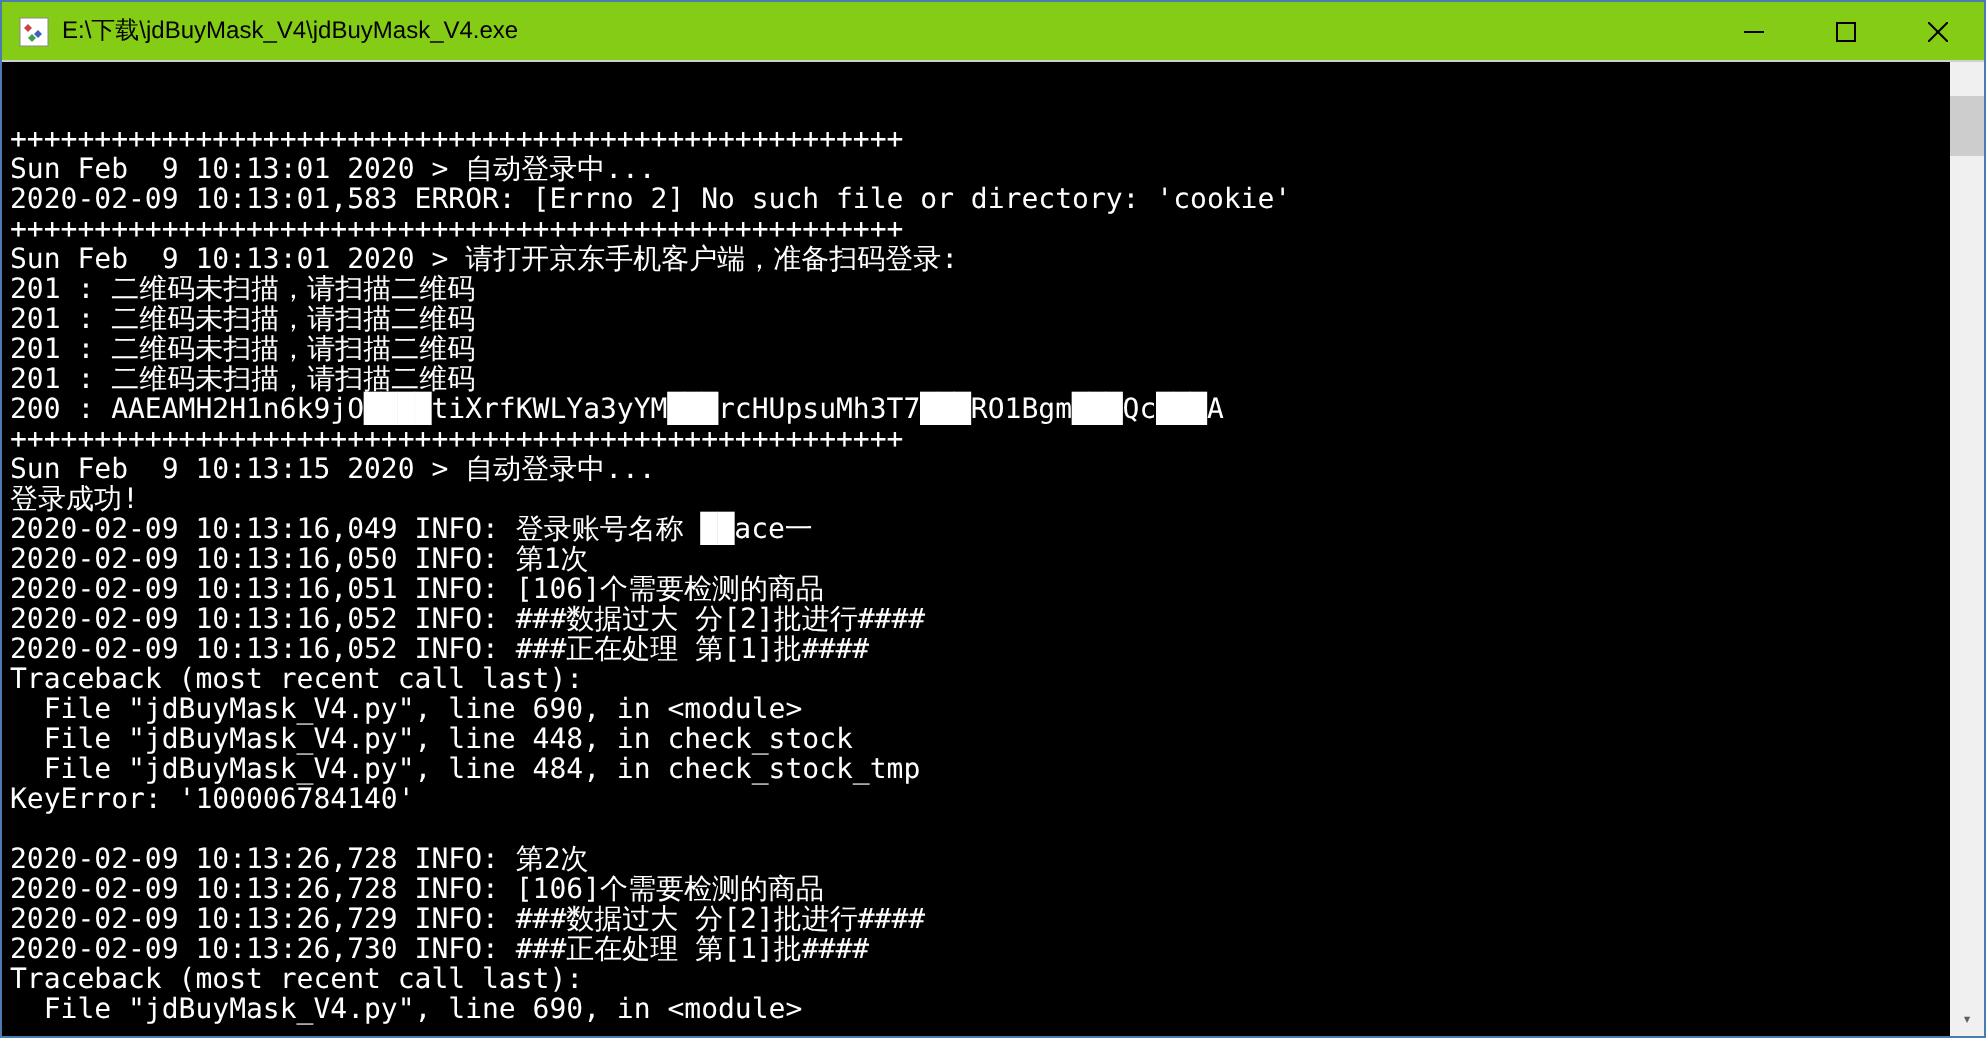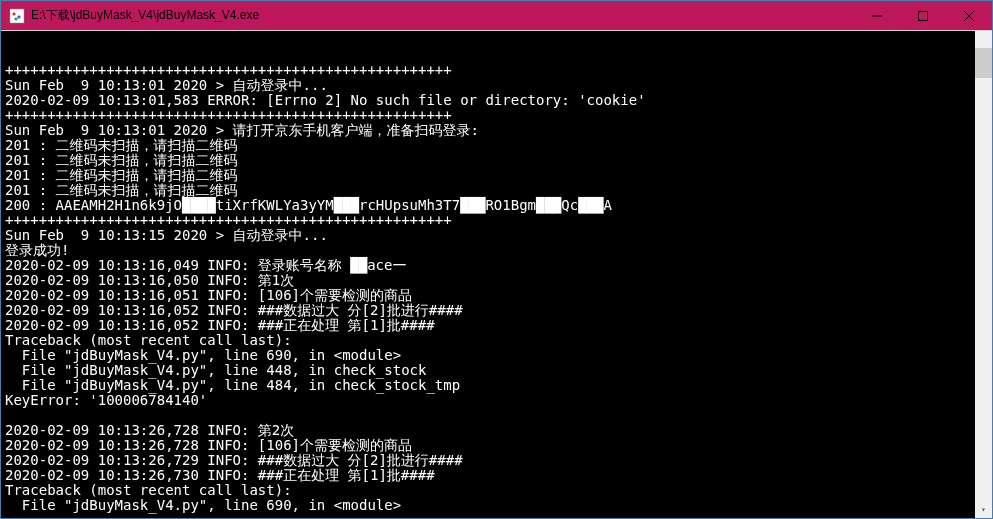--- a/index.html
+++ b/index.html
@@ -6,21 +6,21 @@
     body {
       width: 993px;
       height: 519px;
       font-family: "Segoe UI", Tahoma, sans-serif;
       background: #f0f0f0;
       overflow: hidden;
       border: 1px solid #4a7cb0;
     }
     .titlebar {
       height: 30px;
-      background: #be185d;
+      background: #84cc16;
       display: flex;
       align-items: center;
       border-bottom: 1px solid #d0d0d0;
     }
     .title-icon {
       width: 16px;
       height: 16px;
       margin: 0 6px 0 8px;
       display: inline-flex;
       align-items: center;

